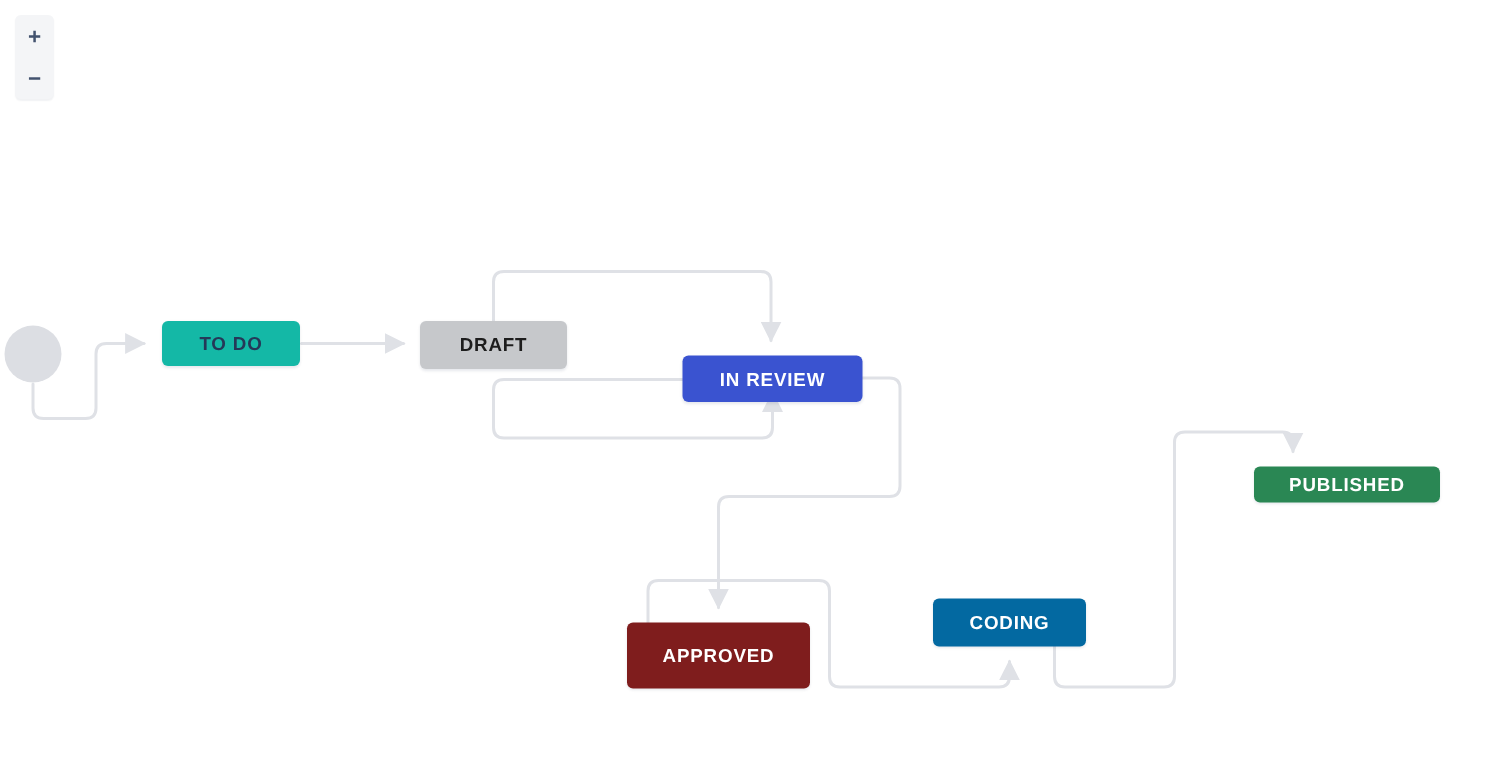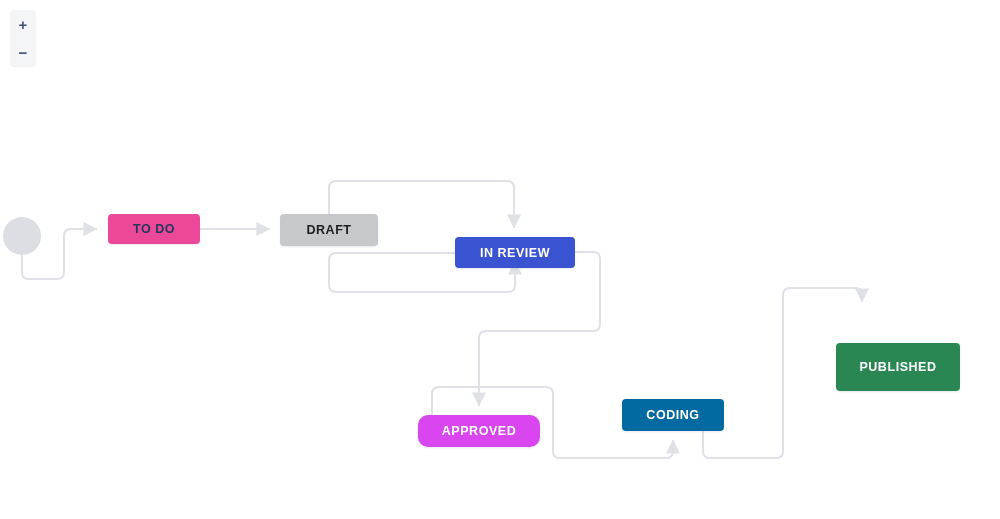--- a/index.html
+++ b/index.html
@@ -115,37 +115,37 @@
       <path d="M 432 415 L 432 394 Q 432 387 439 387 L 546 387 Q 553 387 553 394 L 553 451 Q 553 458 560 458 L 666 458 Q 673 458 673 451 L 673 441" marker-end="url(#arrow)"></path>
 
       <path d="M 703 431 L 703 451 Q 703 458 710 458 L 776 458 Q 783 458 783 451 L 783 295 Q 783 288 790 288 L 855 288 Q 862 288 862 295 L 862 301" marker-end="url(#arrow)"></path>
     </g>
   </svg>
 
   <div class="node start-circle" style="left: 3px; top: 217px; width: 38px; height: 38px; background: rgb(220, 222, 227); color: rgb(37, 56, 88);">
     <span></span>
   </div>
 
-  <div class="node" style="left: 108px; top: 214px; width: 92px; height: 30px; background: #ec4899; color: rgb(37, 56, 88);">
+  <div class="node" style="left: 108px; top: 214px; width: 92px; height: 30px; background: #14b8a6; color: rgb(37, 56, 88);">
     <span>TO DO</span>
   </div>
 
   <div class="node" style="left: 280px; top: 214px; width: 98px; height: 32px; background: rgb(198, 200, 203); color: rgb(29, 29, 29);">
     <span>DRAFT</span>
   </div>
 
   <div class="node" style="left: 455px; top: 237px; width: 120px; height: 31px; background: rgb(58, 83, 208); color: rgb(255, 255, 255);">
     <span>IN REVIEW</span>
   </div>
 
-  <div class="node" style="left: 836px; top: 311px; width: 124px; height: 48px; background: rgb(42, 135, 84); color: rgb(255, 255, 255); margin-top: 32px;">
+  <div class="node" style="left: 836px; top: 311px; width: 124px; height: 24px; background: rgb(42, 135, 84); color: rgb(255, 255, 255);">
     <span>PUBLISHED</span>
   </div>
 
-  <div class="node" style="left: 418px; top: 415px; width: 122px; height: 32px; background: #d946ef; color: rgb(255, 255, 255); border-radius: 10px;">
+  <div class="node" style="left: 418px; top: 415px; width: 122px; height: 44px; background: #7f1d1d; color: rgb(255, 255, 255);">
     <span>APPROVED</span>
   </div>
 
   <div class="node" style="left: 622px; top: 399px; width: 102px; height: 32px; background: #0369a1; color: rgb(255, 255, 255);">
     <span>CODING</span>
   </div>
 
 </div>
 
 </body></html>

